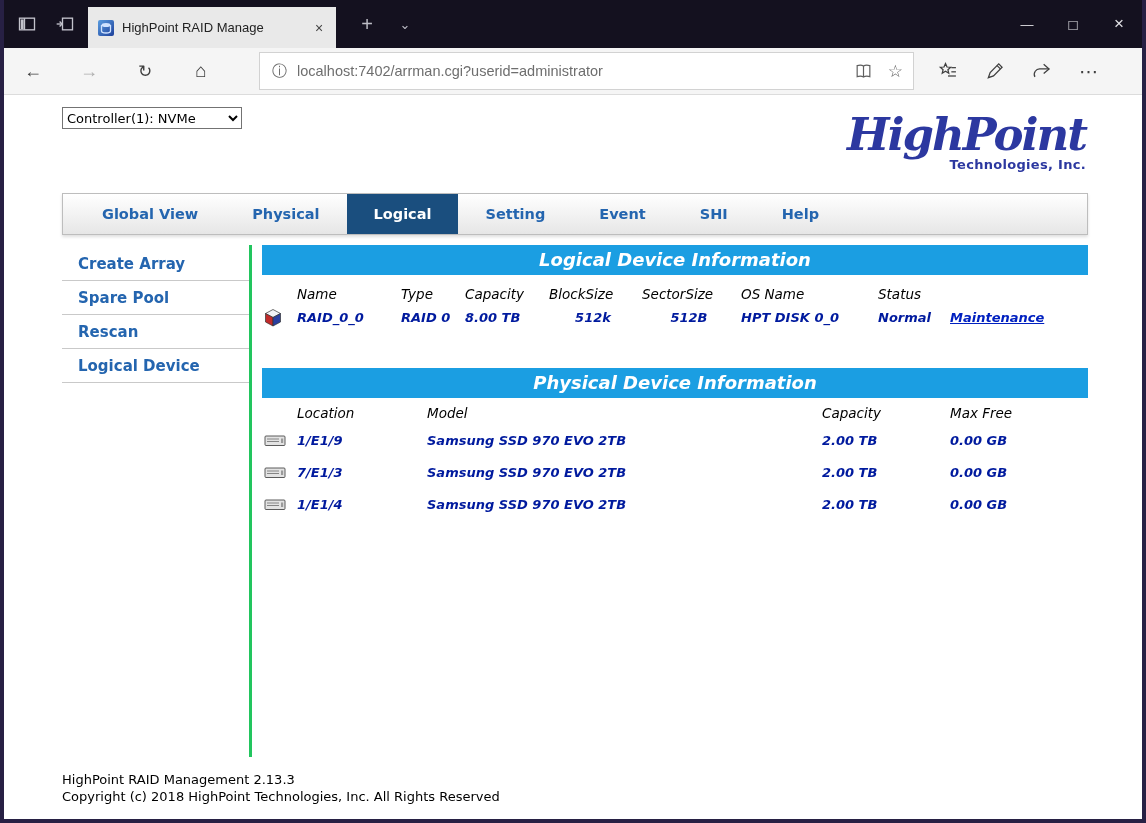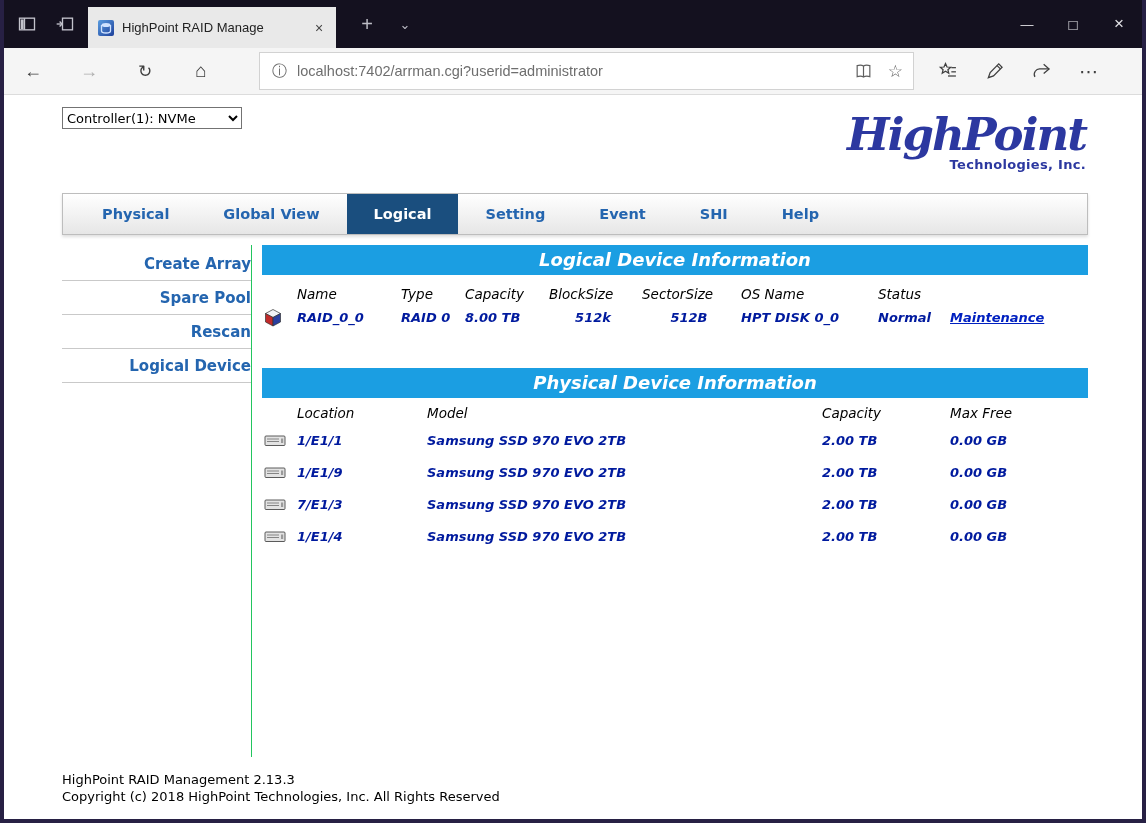--- a/index.html
+++ b/index.html
@@ -43,21 +43,21 @@
   .controller-select { width:180px; height:22px; font-size:13px; font-family:"DejaVu Sans",sans-serif; border:1px solid #737373; background:#fff; color:#000; }
   .logo { position:absolute; top:16px; right:56px; text-align:right; }
   .logo-text { font-family:"DejaVu Serif",serif; font-style:italic; font-weight:bold; font-size:45px; line-height:48px; color:#2c38a0; letter-spacing:-2px; }
   .logo-tag { font-size:13px; font-weight:bold; color:#2c38a0; letter-spacing:.3px; margin-top:-2px; }
 
   .navbar { margin-top:64px; height:42px; background:linear-gradient(#ffffff,#e6e6e6); border:1px solid #bdbdbd; box-shadow:0 2px 3px rgba(0,0,0,.13); display:flex; align-items:stretch; padding-left:12px; }
   .navtab { display:flex; align-items:center; padding:0 27px; font-size:14.5px; font-weight:bold; color:#2465af; cursor:pointer; white-space:nowrap; }
   .navtab.active { background:#1a4e7e; color:#fff; }
 
   .content { display:flex; margin-top:10px; min-height:512px; align-items:stretch; }
-  .sidebar { width:190px; flex:none; border-right:1px solid #22c55e; padding-top:2px;text-align:right; }
+  .sidebar { width:190px; flex:none; border-right:3px solid #22c55e; padding-top:2px; }
   .side-item { padding:8px 0 7px 16px; font-size:15px; font-weight:bold; color:#2465af; border-bottom:1px solid #c9c9c9; cursor:pointer; }
   .main { flex:1; margin-left:10px;font-style:italic; }
 
   .sec-header { background:#1b9ee2; color:#fff; font-size:18px; font-weight:bold; text-align:center; padding:4px 0 5px; }
   .sec-header.second { margin-top:38px; }
 
   table { border-collapse:collapse; width:100%; table-layout:fixed; }
   th { font-size:13.5px; font-weight:normal; color:#000; text-align:left; padding:7px 0 3px 5px; }
   td { font-size:13px; font-weight:bold; color:#001a9e; padding:5px 0 5px 5px; vertical-align:middle; overflow:hidden; white-space:nowrap; }
   td.icon-cell, th.icon-cell { padding:2px 0 0 2px; }
@@ -163,22 +163,22 @@
     <select class="controller-select">
       <option>Controller(1): NVMe</option>
     </select>
 
     <div class="logo">
       <div class="logo-text">HighPoint</div>
       <div class="logo-tag">Technologies, Inc.</div>
     </div>
 
     <div class="navbar">
+      <div class="navtab">Global View</div>
       <div class="navtab">Physical</div>
-      <div class="navtab">Global View</div>
       <div class="navtab active">Logical</div>
       <div class="navtab">Setting</div>
       <div class="navtab">Event</div>
       <div class="navtab">SHI</div>
       <div class="navtab">Help</div>
     </div>
 
     <div class="content">
 
       <div class="sidebar">
@@ -248,34 +248,20 @@
           </colgroup>
           <tbody>
               <tr>
             <th class="icon-cell"></th>
             <th>Location</th>
             <th>Model</th>
             <th>Capacity</th>
             <th>Max Free</th>
           </tr>
 
-          <tr>
-            <td class="icon-cell">
-              <svg width="22" height="14" viewBox="0 0 22 14">
-                    <rect x="1" y="2" width="20" height="9.5" rx="1" fill="#e3e3e3" stroke="#4a4a4a" stroke-width="0.9"></rect>
-                    <line x1="3" y1="5" x2="15" y2="5" stroke="#7a7a7a" stroke-width="0.9"></line>
-                    <line x1="3" y1="7.5" x2="15" y2="7.5" stroke="#7a7a7a" stroke-width="0.9"></line>
-                    <rect x="17" y="4.5" width="2.2" height="4.5" fill="#9a9a9a"></rect>
-                  </svg>
-            </td>
-            <td>1/E1/1</td>
-            <td>Samsung SSD 970 EVO 2TB</td>
-            <td>2.00 TB</td>
-            <td>0.00 GB</td>
-          </tr>
 
           <tr>
             <td class="icon-cell">
               <svg width="22" height="14" viewBox="0 0 22 14">
                     <rect x="1" y="2" width="20" height="9.5" rx="1" fill="#e3e3e3" stroke="#4a4a4a" stroke-width="0.9"></rect>
                     <line x1="3" y1="5" x2="15" y2="5" stroke="#7a7a7a" stroke-width="0.9"></line>
                     <line x1="3" y1="7.5" x2="15" y2="7.5" stroke="#7a7a7a" stroke-width="0.9"></line>
                     <rect x="17" y="4.5" width="2.2" height="4.5" fill="#9a9a9a"></rect>
                   </svg>
             </td>

